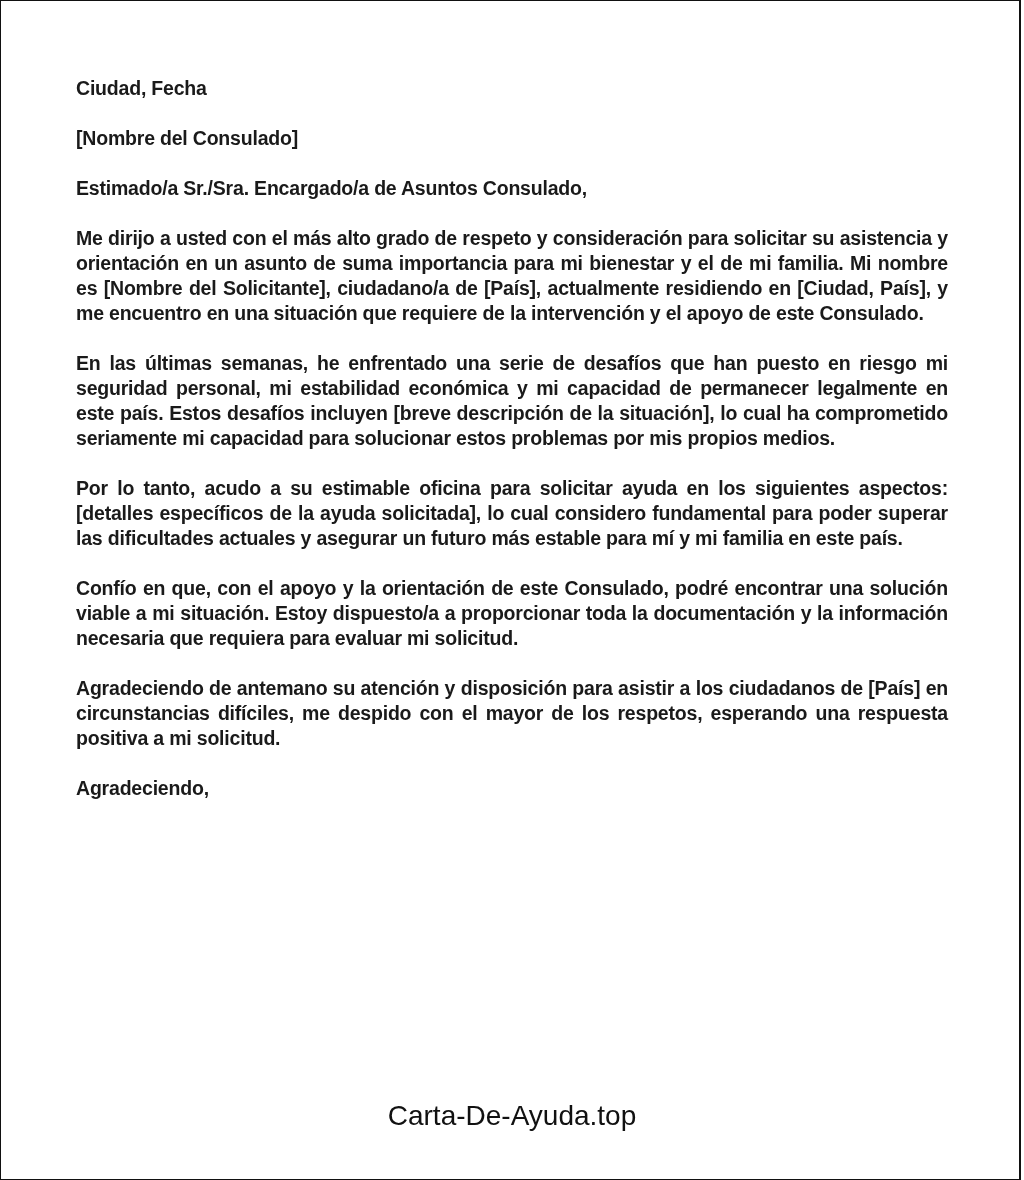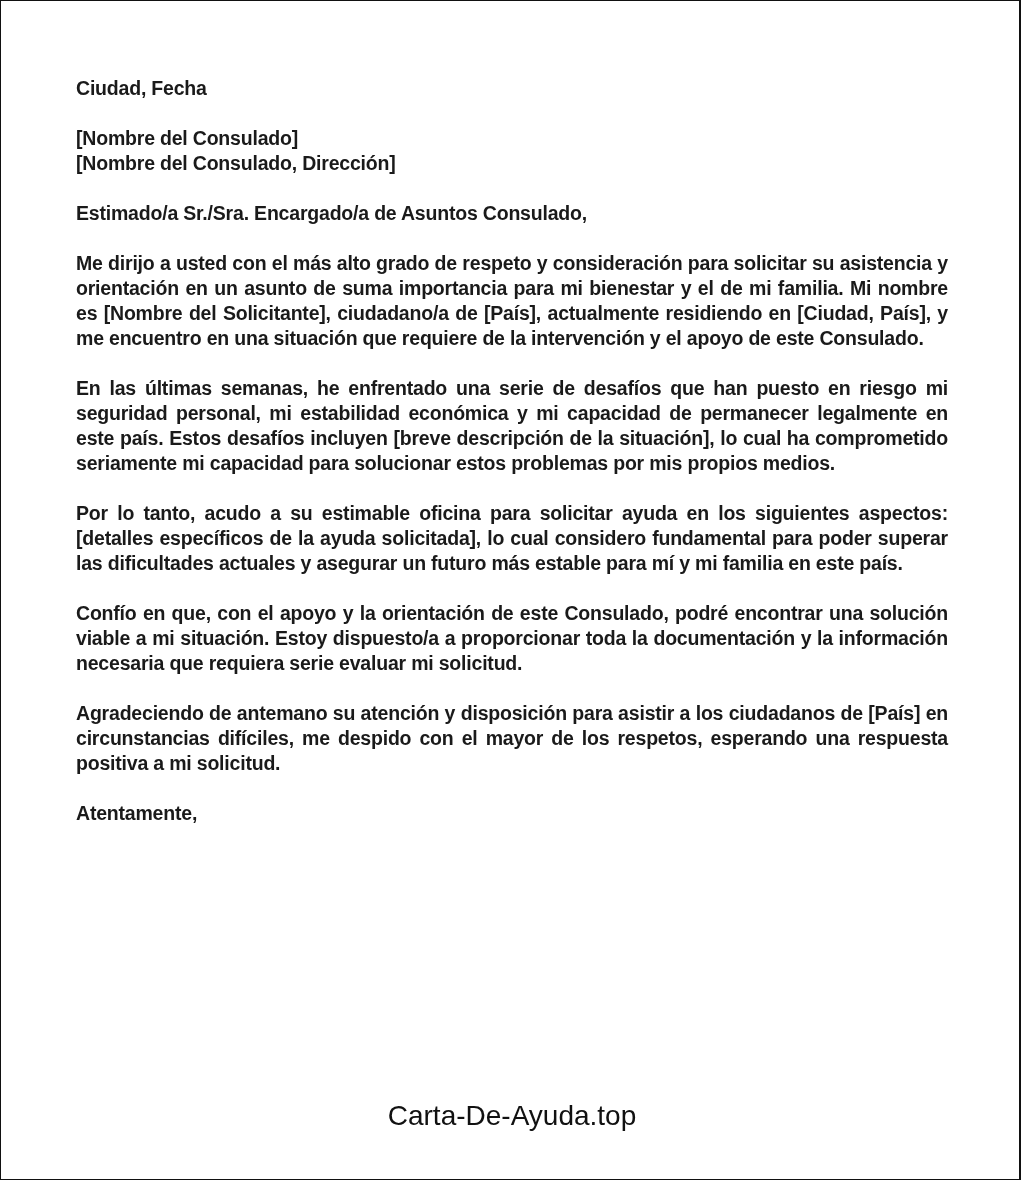--- a/index.html
+++ b/index.html
@@ -33,32 +33,31 @@
 
 <div class="frame"></div>
 
 <div class="letter">
   <div class="block">
     <span class="line">Ciudad, Fecha</span>
   </div>
 
   <div class="block">
     <span class="line">[Nombre del Consulado]</span>
-    <span class="line">[Nombre del Consulado, Dirección]</span>
   </div>
 
   <div class="block">
     <span class="line">Estimado/a Sr./Sra. Encargado/a de Asuntos Consulado,</span>
   </div>
 
   <p class="block para">Me dirijo a usted con el más alto grado de respeto y consideración para solicitar su asistencia y orientación en un asunto de suma importancia para mi bienestar y el de mi familia. Mi nombre es [Nombre del Solicitante], ciudadano/a de [País], actualmente residiendo en [Ciudad, País], y me encuentro en una situación que requiere de la intervención y el apoyo de este Consulado.</p>
   <p class="block para">En las últimas semanas, he enfrentado una serie de desafíos que han puesto en riesgo mi seguridad personal, mi estabilidad económica y mi capacidad de permanecer legalmente en este país. Estos desafíos incluyen [breve descripción de la situación], lo cual ha comprometido seriamente mi capacidad para solucionar estos problemas por mis propios medios.</p>
   <p class="block para">Por lo tanto, acudo a su estimable oficina para solicitar ayuda en los siguientes aspectos: [detalles específicos de la ayuda solicitada], lo cual considero fundamental para poder superar las dificultades actuales y asegurar un futuro más estable para mí y mi familia en este país.</p>
-  <p class="block para">Confío en que, con el apoyo y la orientación de este Consulado, podré encontrar una solución viable a mi situación. Estoy dispuesto/a a proporcionar toda la documentación y la información necesaria que requiera serie evaluar mi solicitud.</p>
+  <p class="block para">Confío en que, con el apoyo y la orientación de este Consulado, podré encontrar una solución viable a mi situación. Estoy dispuesto/a a proporcionar toda la documentación y la información necesaria que requiera para evaluar mi solicitud.</p>
   <p class="block para">Agradeciendo de antemano su atención y disposición para asistir a los ciudadanos de [País] en circunstancias difíciles, me despido con el mayor de los respetos, esperando una respuesta positiva a mi solicitud.</p>
 
   <div class="block">
-    <span class="line">Atentamente,</span>
+    <span class="line">Agradeciendo,</span>
   </div>
 
 </div>
 
 <div class="footer">Carta-De-Ayuda.top</div>
 
 </body></html>

